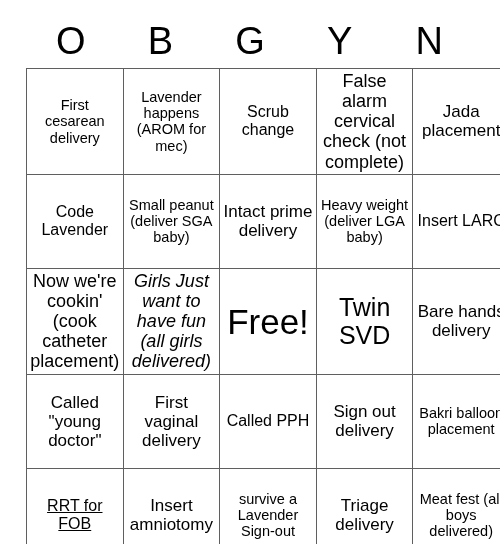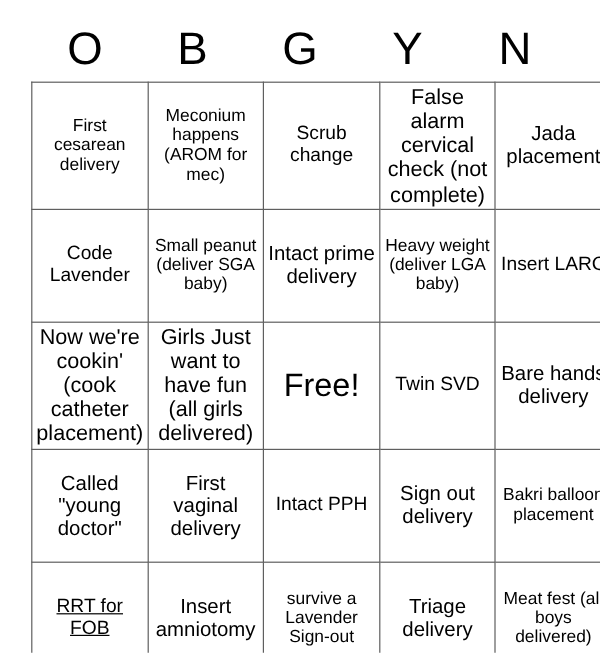--- a/index.html
+++ b/index.html
@@ -63,26 +63,26 @@
     background: #ffffff;
     color: #000000;
     overflow: hidden;
     word-wrap: break-word;
   }
   .cell-text {
     display: block;
     line-height: 1.12;
   }
   
-  .sz-xl .cell-text { font-size: 16px; }
+  .sz-xl .cell-text { font-size: 25px; }
   .sz-lg .cell-text { font-size: 16px; }
   .sz-md .cell-text { font-size: 17px; }
   .sz-sm .cell-text { font-size: 14.5px; }
   .sz-xs .cell-text { font-size: 18px; }
-  .free-cell .cell-text { font-size: 27px; }
+  .free-cell .cell-text { font-size: 35px; }
 </style>
 </head>
 <body style="background: rgb(255, 255, 255);">
 
 <div class="bingo-page" style="background: rgb(255, 255, 255); color: rgb(0, 0, 0);">
 
   <div class="bingo-wrap">
 
     <div class="bingo-header">
       <div class="hdr-cell">O</div>
@@ -92,21 +92,21 @@
       <div class="hdr-cell">N</div>
     </div>
 
     <table class="bingo-grid" style="border-color: rgb(95, 95, 95);">
       <tbody>
         <tr>
           <td class="sz-sm" style="border-color: rgb(95, 95, 95);">
               <span class="cell-text">First cesarean delivery</span>
             </td>
           <td class="sz-sm" style="border-color: rgb(95, 95, 95);">
-              <span class="cell-text">Meconium happens (AROM for mec)</span>
+              <span class="cell-text">Lavender happens (AROM for mec)</span>
             </td>
           <td class="sz-lg" style="border-color: rgb(95, 95, 95);">
               <span class="cell-text">Scrub change</span>
             </td>
           <td class="sz-xs" style="border-color: rgb(95, 95, 95);">
               <span class="cell-text">False alarm cervical check (not complete)</span>
             </td>
           <td class="sz-md" style="border-color: rgb(95, 95, 95);">
               <span class="cell-text">Jada placement</span>
             </td>
@@ -125,42 +125,42 @@
               <span class="cell-text">Heavy weight (deliver LGA baby)</span>
             </td>
           <td class="sz-lg" style="border-color: rgb(95, 95, 95);">
               <span class="cell-text">Insert LARC</span>
             </td>
         </tr>
         <tr>
           <td class="sz-xs" style="border-color: rgb(95, 95, 95);">
               <span class="cell-text">Now we're cookin' (cook catheter placement)</span>
             </td>
-          <td class="sz-xs" style="border-color: rgb(95, 95, 95);">
+          <td class="sz-xs" style="border-color: rgb(95, 95, 95); font-style: italic;">
               <span class="cell-text">Girls Just want to have fun (all girls delivered)</span>
             </td>
           <td class="free-cell" style="border-color: rgb(95, 95, 95);">
               <span class="cell-text">Free!</span>
             </td>
           <td class="sz-xl" style="border-color: rgb(95, 95, 95);">
               <span class="cell-text">Twin SVD</span>
             </td>
           <td class="sz-md" style="border-color: rgb(95, 95, 95);">
               <span class="cell-text">Bare hands delivery</span>
             </td>
         </tr>
         <tr>
           <td class="sz-md" style="border-color: rgb(95, 95, 95);">
               <span class="cell-text">Called "young doctor"</span>
             </td>
           <td class="sz-md" style="border-color: rgb(95, 95, 95);">
               <span class="cell-text">First vaginal delivery</span>
             </td>
           <td class="sz-lg" style="border-color: rgb(95, 95, 95);">
-              <span class="cell-text">Intact PPH</span>
+              <span class="cell-text">Called PPH</span>
             </td>
           <td class="sz-md" style="border-color: rgb(95, 95, 95);">
               <span class="cell-text">Sign out delivery</span>
             </td>
           <td class="sz-sm" style="border-color: rgb(95, 95, 95);">
               <span class="cell-text">Bakri balloon placement</span>
             </td>
         </tr>
         <tr>
           <td class="sz-lg" style="border-color: rgb(95, 95, 95); text-decoration: underline;">

